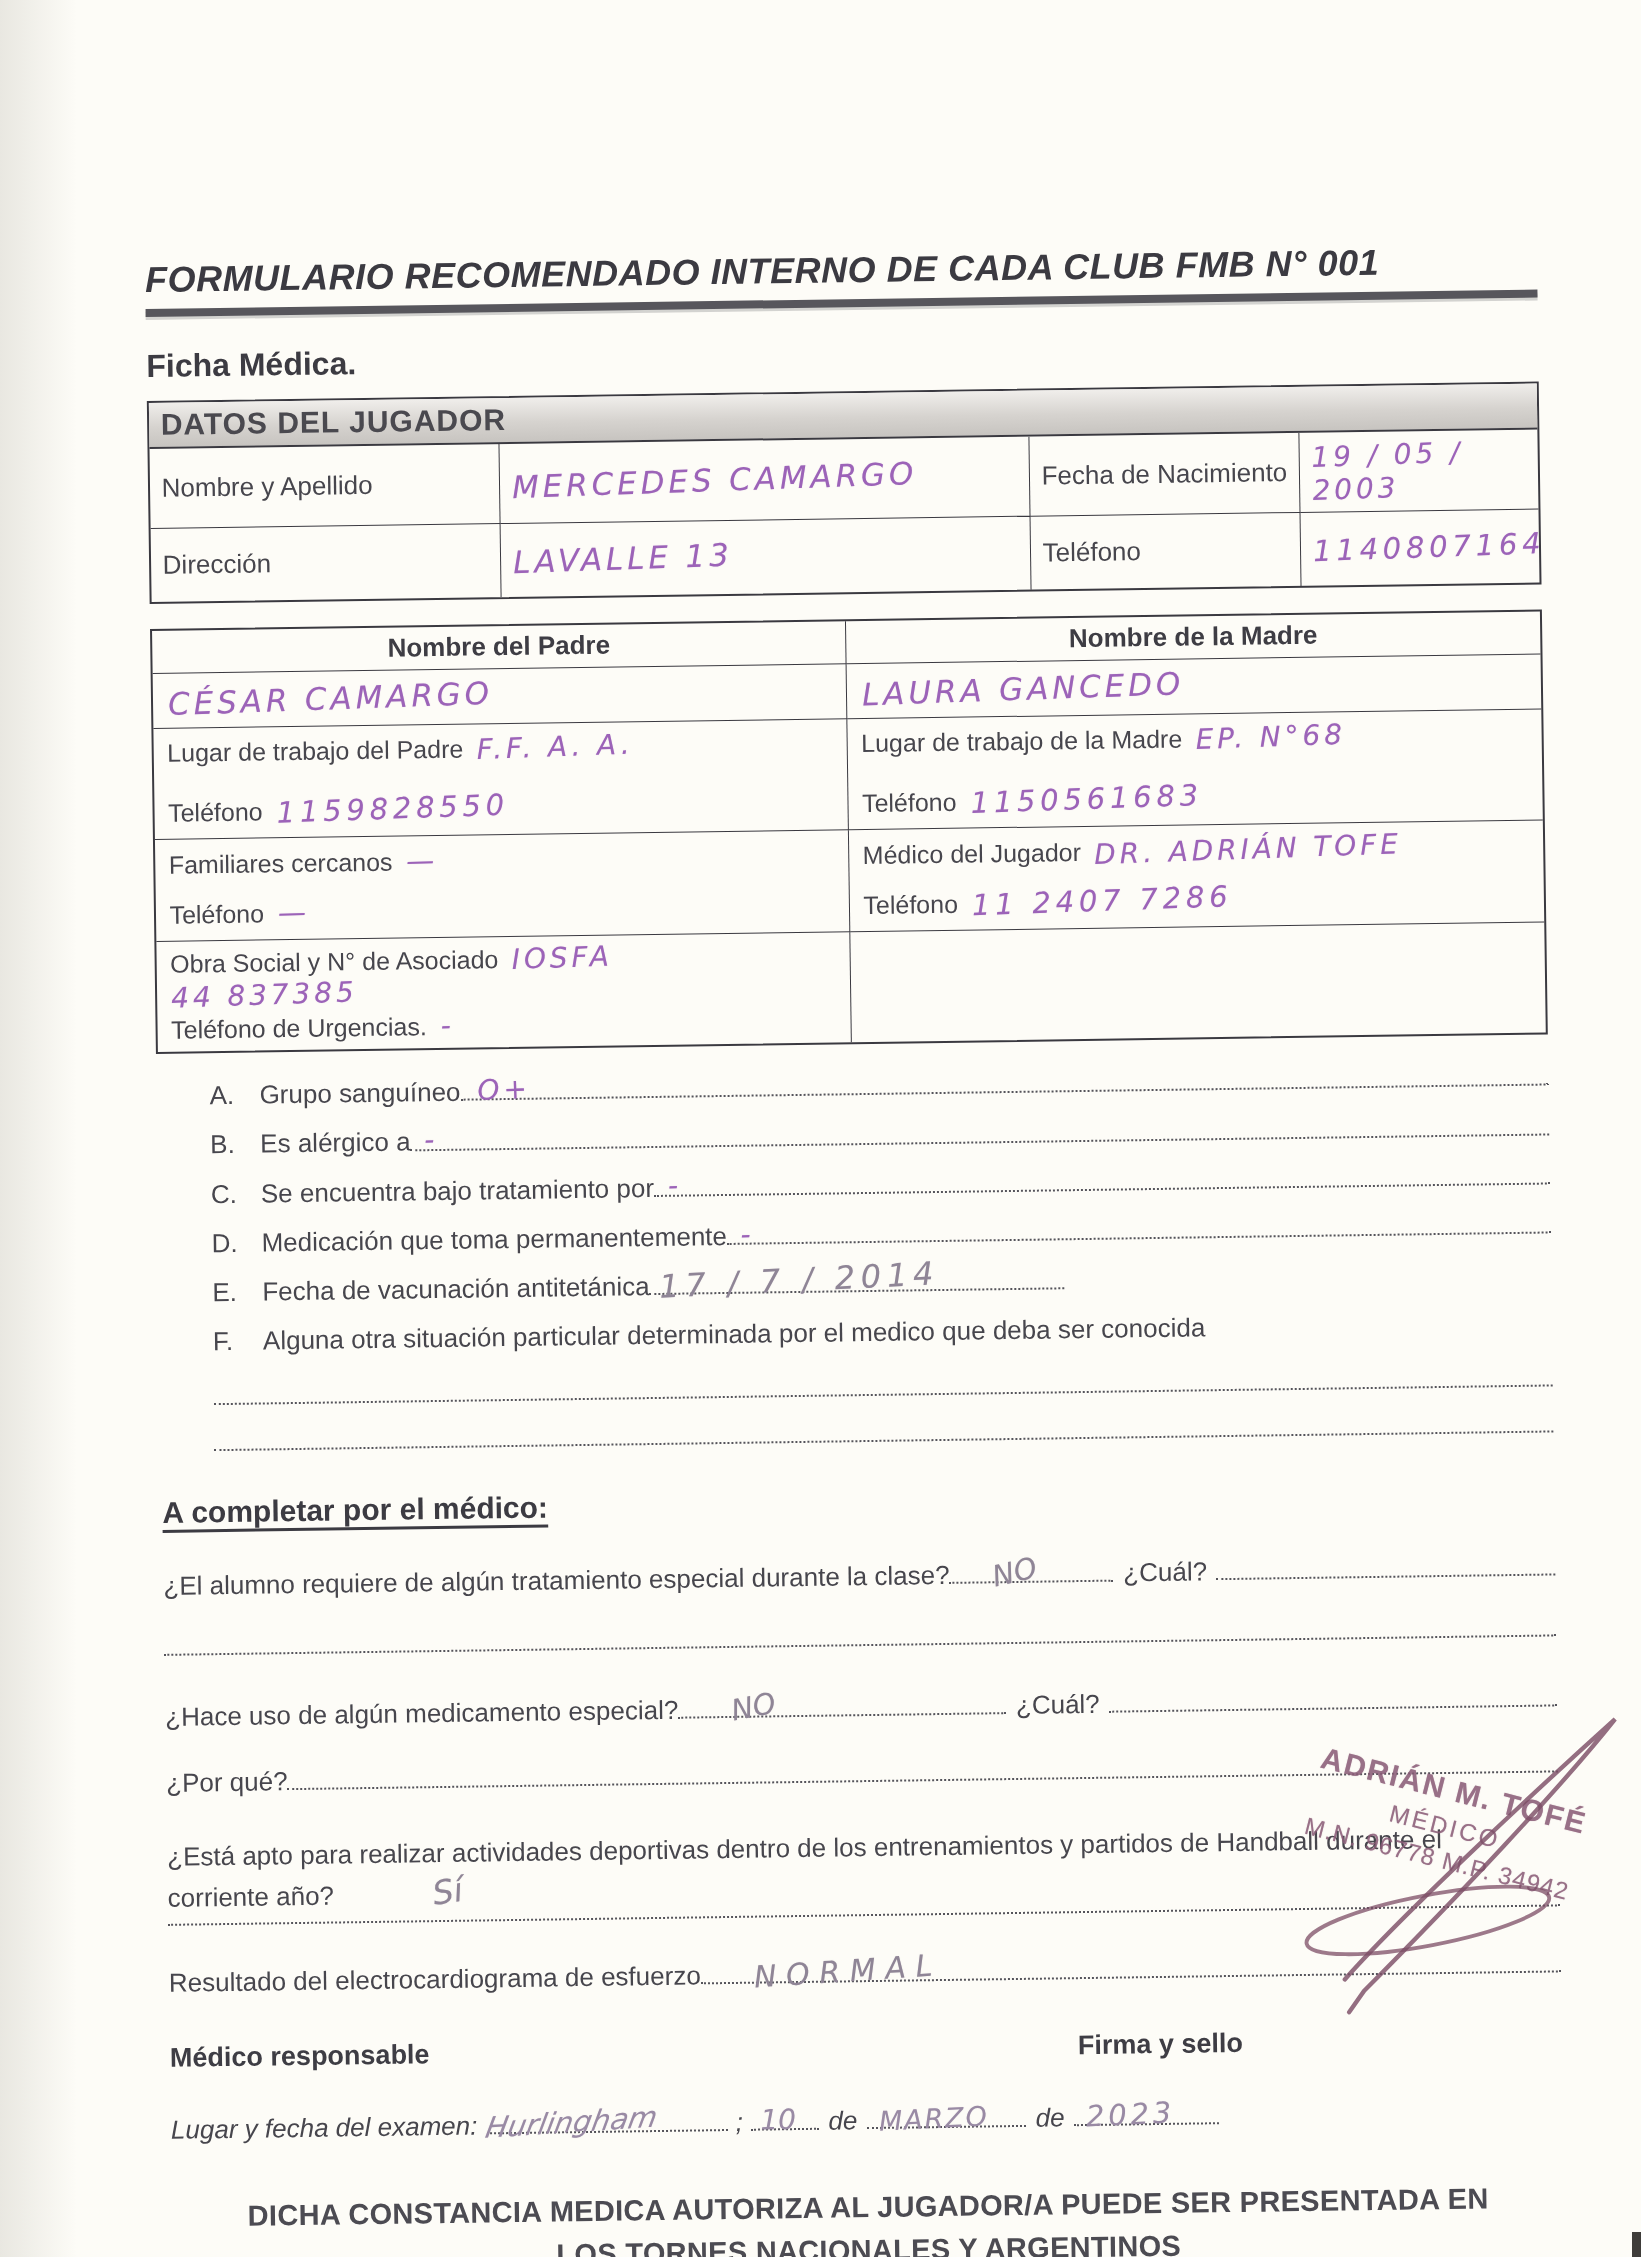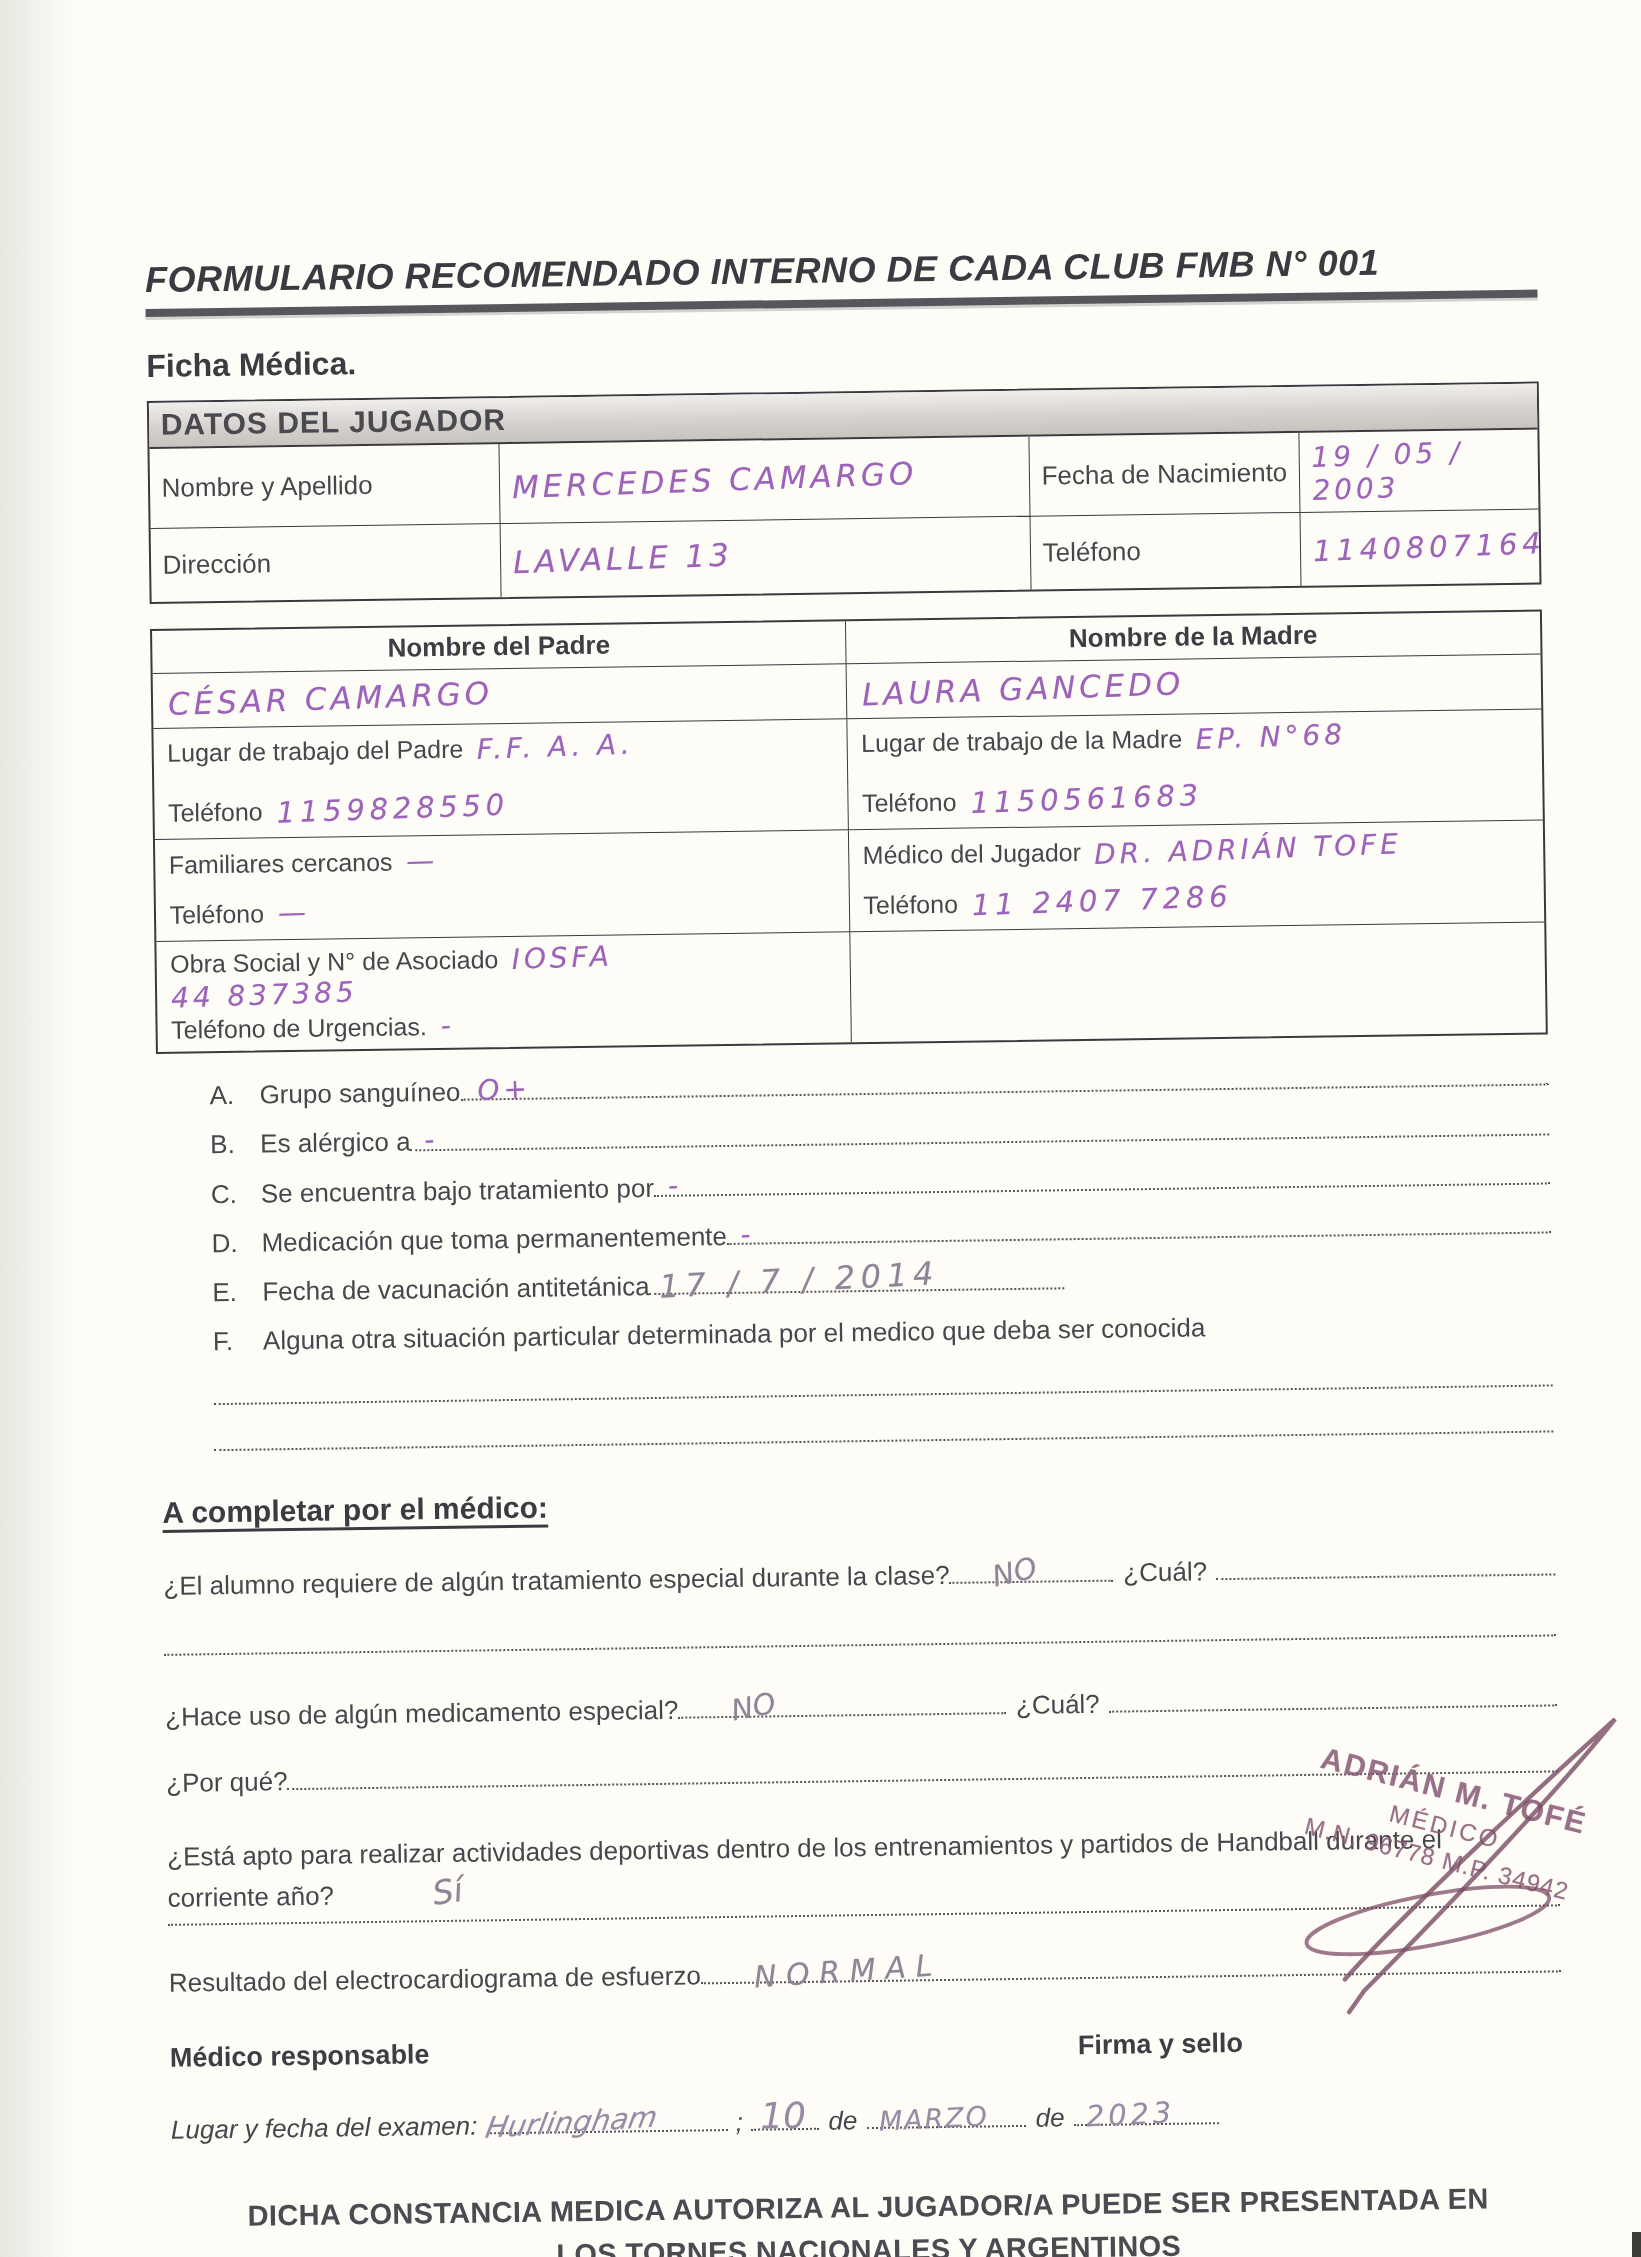--- a/index.html
+++ b/index.html
@@ -289,21 +289,21 @@
         <span class="firma">Firma y sello</span>
       </div>
 
       <div class="line lugar-row">
         <span>Lugar y fecha del examen:</span>
         <span class="dots" style="width:241px;margin-left:9.7px;">
             <span class="over datepen" style="left:0;font-size:29px;transform:skewX(-14deg) rotate(-3deg);letter-spacing:0;">Hurlingham</span>
           </span>
         <span style="margin:0 7.7px;">;</span>
         <span class="dots" style="width:68px;">
-            <span class="over datepen" style="left:9.7px;font-size:36px;">10</span>
+            <span class="over datepen" style="left:9.7px;font-size:28px;">10</span>
           </span>
         <span style="margin:0 9.7px;">de</span>
         <span class="dots" style="width:159px;">
             <span class="over datepen" style="left:11.6px;font-size:27px;letter-spacing:1.9px;transform:rotate(-2deg);">MARZO</span>
           </span>
         <span style="margin:0 9.7px;">de</span>
         <span class="dots" style="width:145px;">
             <span class="over datepen" style="left:11.6px;font-size:29px;letter-spacing:3.9px;transform:rotate(-2deg);">2023</span>
           </span>
       </div>

